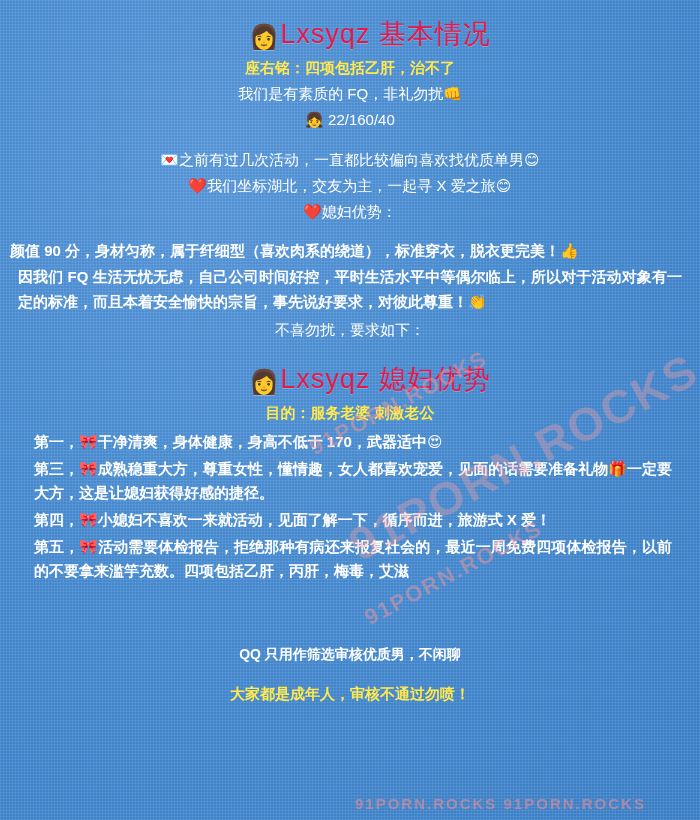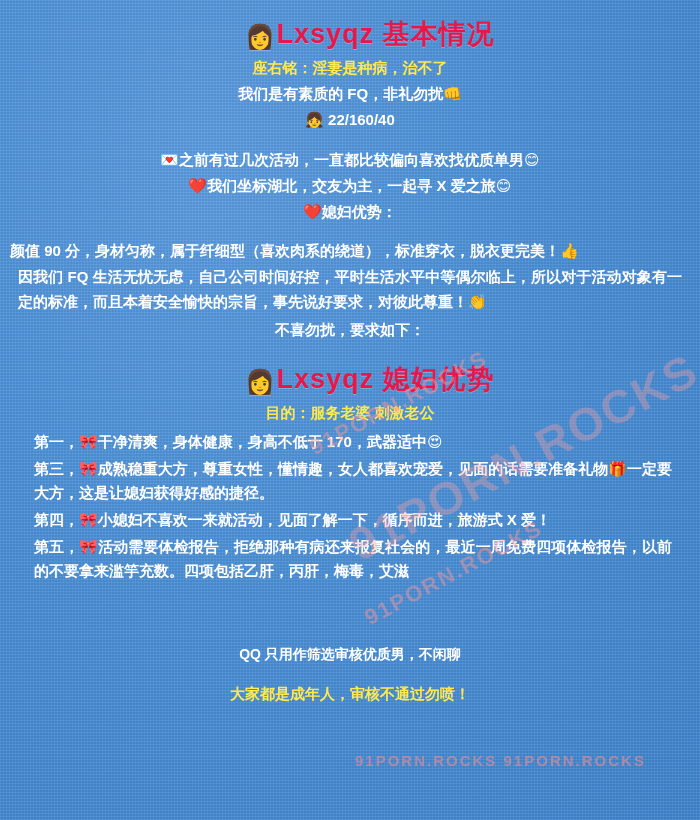--- a/index.html
+++ b/index.html
@@ -16,34 +16,34 @@
     background:
       repeating-linear-gradient(0deg, rgba(255,255,255,0.06) 0px, rgba(255,255,255,0.06) 1px, rgba(0,0,0,0.03) 1px, rgba(0,0,0,0.03) 3px),
       repeating-linear-gradient(90deg, rgba(255,255,255,0.05) 0px, rgba(255,255,255,0.05) 1px, rgba(0,0,0,0.025) 1px, rgba(0,0,0,0.025) 3px),
       radial-gradient(ellipse at 30% 20%, #5b9bdf 0%, #4a8fd6 45%, #3f84cd 100%);
     pointer-events:none;
   }
   #content{position:relative;z-index:2;padding:10px 0 0 0;}
   .title{
     text-align:center;
     font-size:27px;
-    font-weight:bold;
+    font-weight:normal;
     color:#e8174a;
     letter-spacing:1px;
     margin:6px 0 2px 16px;
     text-shadow:0 1px 0 rgba(255,255,255,0.25);
     padding-left:24px;
   }
   .title .emoji{font-size:24px;vertical-align:-2px;}
   .sub-white{
     text-align:center;
     color:#ffffff;
     font-size:15px;
     margin:7px 0;
-    font-weight:bold;
+    font-weight:normal;
   }
   .sub-yellow{
     text-align:center;
     color:#ffe94d;
     font-size:15px;
     margin:7px 0;
     font-weight:bold;
   }
   .sub-white-sm{
     text-align:center;color:#ffffff;font-size:14px;margin:6px 0;font-weight:bold;
@@ -106,21 +106,21 @@
 <body>
 
 <div id="bg"></div>
 
 <div id="content">
 
   <div class="title">
     <span class="emoji">👩</span><span>Lxsyqz 基本情况</span>
   </div>
 
-  <div class="sub-yellow">座右铭：淫妻是种病，治不了</div>
+  <div class="sub-yellow">座右铭：四项包括乙肝，治不了</div>
 
   <div class="sub-white">我们是有素质的 FQ，非礼勿扰👊</div>
 
   <div class="sub-white">
     <span class="emoji">👧</span>
     <span>22/160/40</span>
   </div>
 
   <div class="gap-sm"></div>
 
@@ -179,13 +179,13 @@
 
   <div class="gap-sm"></div>
 
   <div class="sub-yellow">大家都是成年人，审核不通过勿喷！</div>
 
 </div>
 
 <div class="wm wm-big" style="left:330px;top:430px;">91PORN.ROCKS</div>
 <div class="wm wm-mid" style="left:300px;top:390px;">91PORN.ROCKS</div>
 <div class="wm wm-mid" style="left:355px;top:560px;">91PORN.ROCKS</div>
-<div class="wm wm-sm" style="left:355px;top:752px;">91PORN.ROCKS 91PORN.ROCKS</div>
+<div class="wm wm-sm" style="left:355px;top:795px;">91PORN.ROCKS 91PORN.ROCKS</div>
 
 </body></html>

